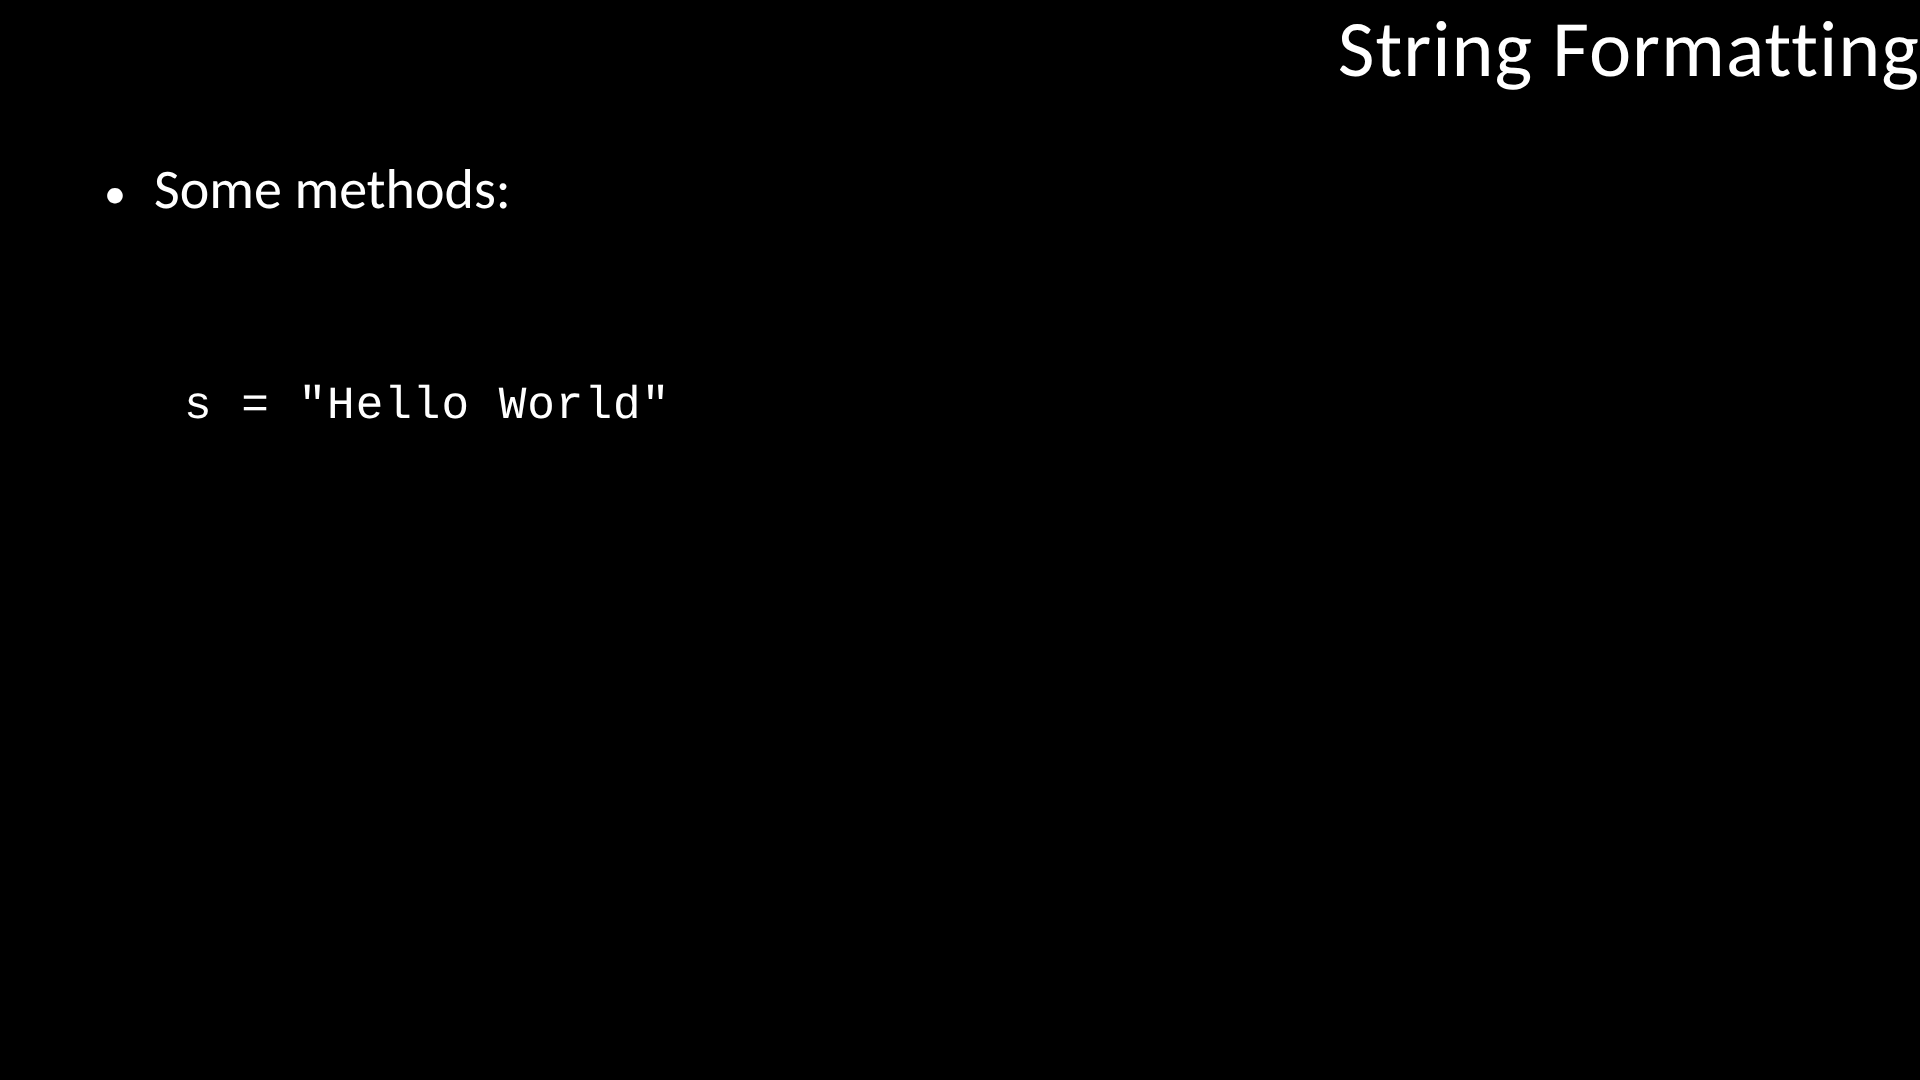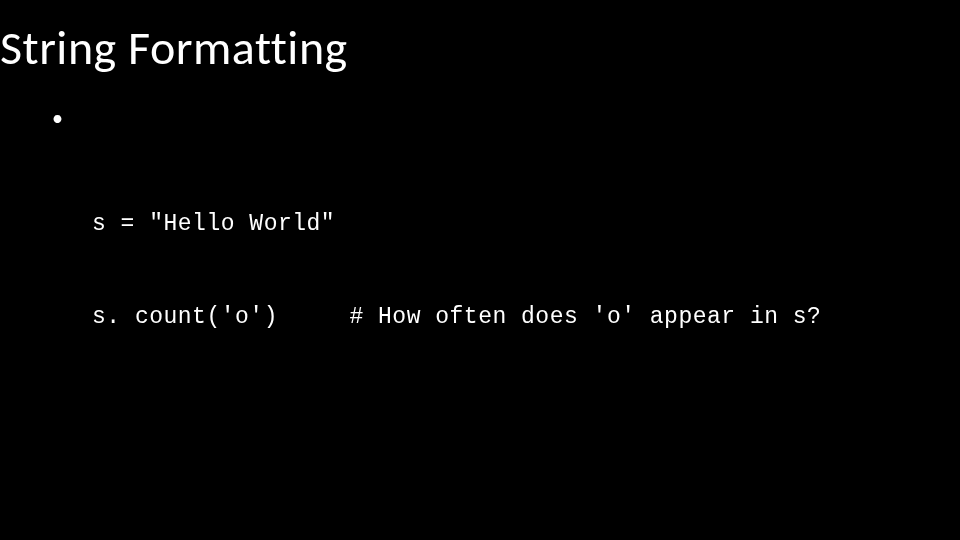--- a/index.html
+++ b/index.html
@@ -12,24 +12,23 @@
     overflow: hidden;
   }
   .slide {
     width: 960px;
     height: 540px;
     position: relative;
     box-sizing: border-box;
   }
   .title {
     font-family: Calibri, "Segoe UI", Arial, sans-serif;
-    font-size: 48px;
+    font-size: 40px;
     font-weight: 400;
-    text-align: left;
-    padding-top: 18px;
+    text-align: right;
     letter-spacing: 0.5px;
   }
   .body {
     padding: 28px 50px 0 50px;
   }
   .bullet-line {
     font-family: Calibri, "Segoe UI", Arial, sans-serif;
     font-size: 28px;
     display: flex;
     align-items: baseline;
@@ -55,25 +54,25 @@
 <body>
 
 <div class="slide">
 
   <div class="title">String Formatting</div>
 
   <div class="body">
 
     <div class="bullet-line">
       <span class="bullet-dot">•</span>
+      <span>Some methods:</span>
     </div>
 
     <div class="code-block">
       <div>s = "Hello World"</div>
-      <div>s. count('o')     # How often does 'o' appear in s?</div>
       <div class="blank-row"></div>
       
       
       
       
       
     </div>
 
   </div>
 </div>

